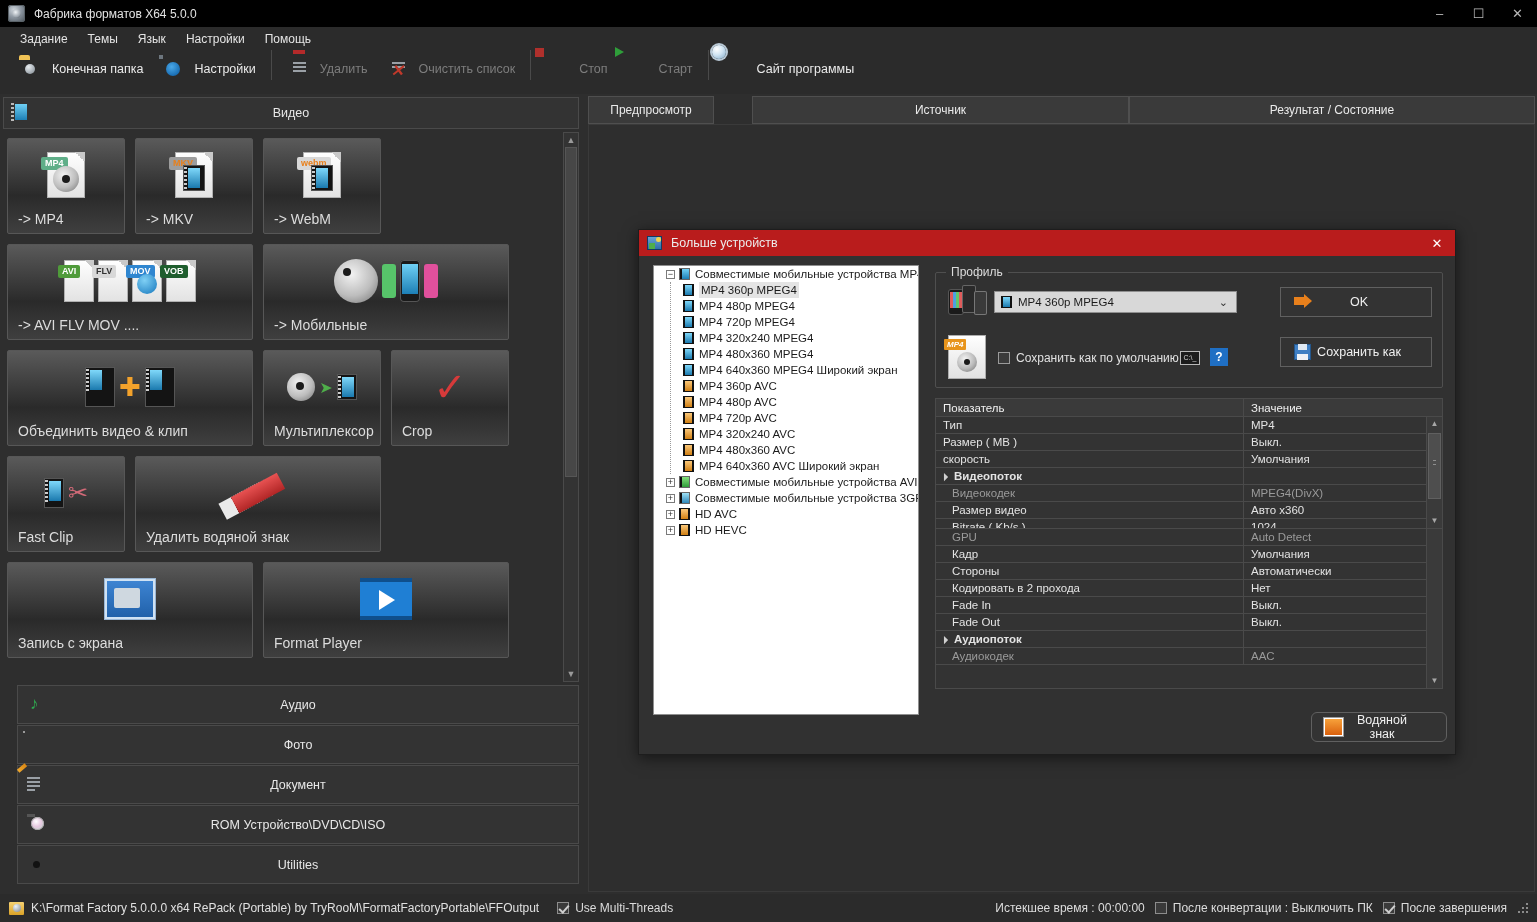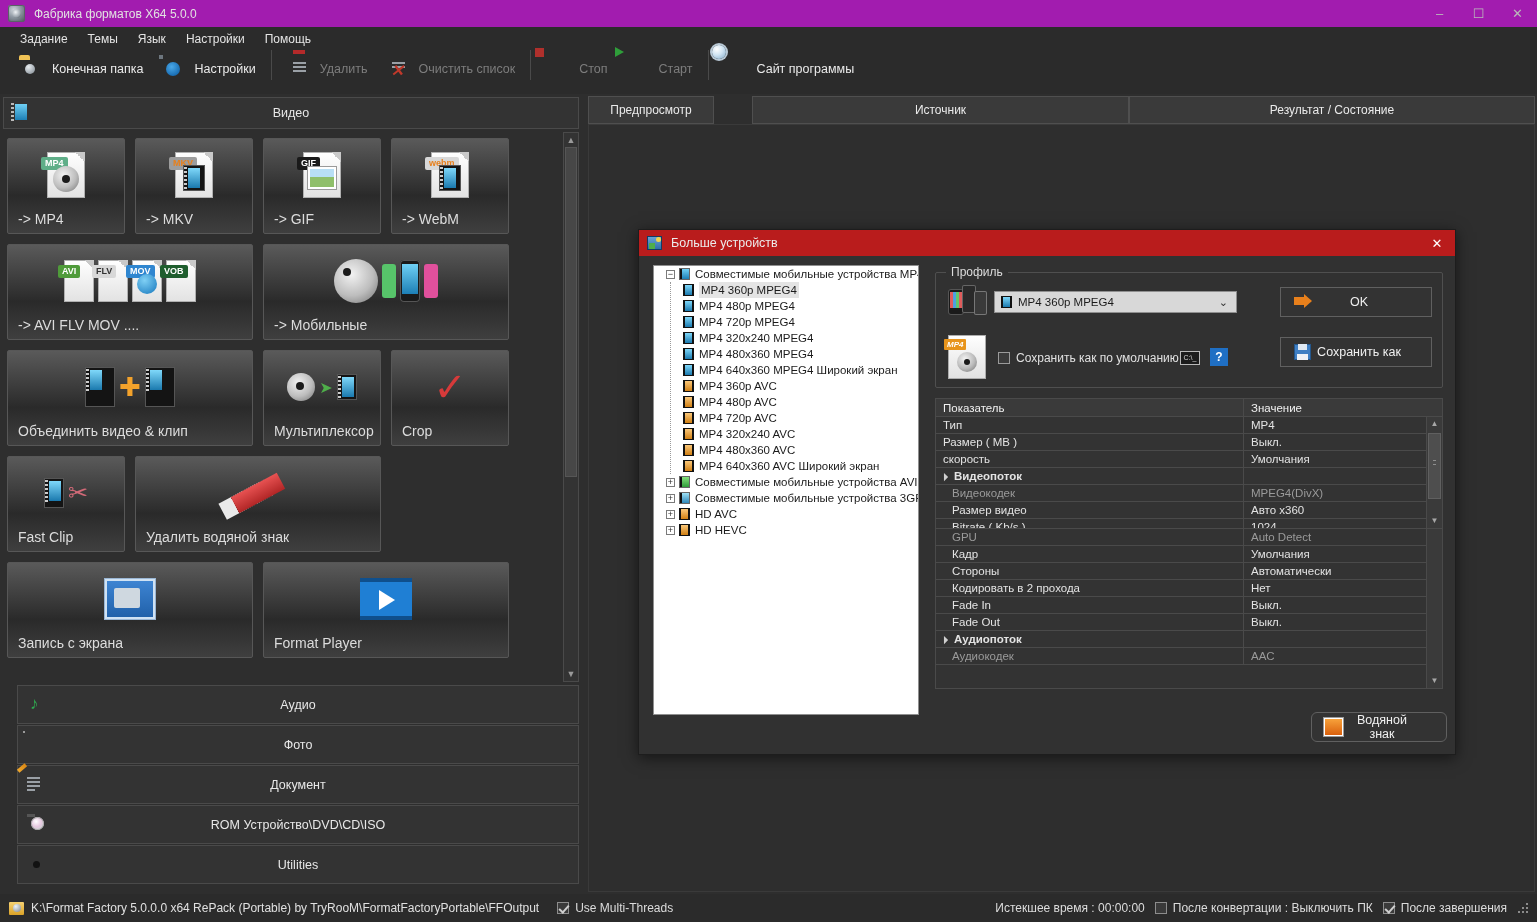--- a/index.html
+++ b/index.html
@@ -10,21 +10,21 @@
     background: #2b2b2b;
     font-family: "Liberation Sans", sans-serif;
     font-size: 12px;
     color: #e6e6e6;
     -webkit-font-smoothing: antialiased;
   }
   .app { position: relative; width: 1537px; height: 922px; background: #2e2e2e; }
 
   
   .titlebar {
-    height: 28px; background: #a21caf; display: flex; align-items: center;
+    height: 28px; background: #000000; display: flex; align-items: center;
     padding-left: 8px; border-bottom: 1px solid #2b2b2b;
   }
   .titlebar .tb-icon { width: 18px; height: 18px; margin-right: 8px; position: relative; }
   .ff-logo {
     width: 17px; height: 17px; border-radius: 3px;
     background: radial-gradient(circle at 35% 30%, #cfd6dc 0%, #8b95a0 45%, #4a5258 100%);
     box-shadow: inset 0 0 0 1px #5a6268;
     position: relative;
   }
   .ff-logo:after {
@@ -398,30 +398,20 @@
             <div class="tart">
               <div class="sheet">
                   <span class="corner"></span>
                   <span class="tag" style="background:#9d9d9d;color:#e8801c">MKV</span>
                 <span class="filmstrip" style="position:absolute;left:8px;top:13px;"></span>
                 </div>
             </div>
             <div class="tlabel">-&gt; MKV</div>
           </div>
 
-          <div class="tile">
-            <div class="tart">
-              <div class="sheet">
-                  <span class="corner"></span>
-                  <span class="tag" style="background:#1a1a1a">GIF</span>
-                <span style="position:absolute;left:5px;top:15px;width:28px;height:22px;background:linear-gradient(#b8dff5 45%,#8fbf6a 45%);box-shadow:inset 0 0 0 2px #fff,0 0 0 1px #9a9a9a;"></span>
-                </div>
-            </div>
-            <div class="tlabel">-&gt; GIF</div>
-          </div>
 
           <div class="tile">
             <div class="tart">
               <div class="sheet">
                   <span class="corner"></span>
                   <span class="tag" style="background:#d8d8d8;color:#e8801c">webm</span>
                 <span class="filmstrip" style="position:absolute;left:8px;top:13px;"></span>
                 </div>
             </div>
             <div class="tlabel">-&gt; WebM</div>

